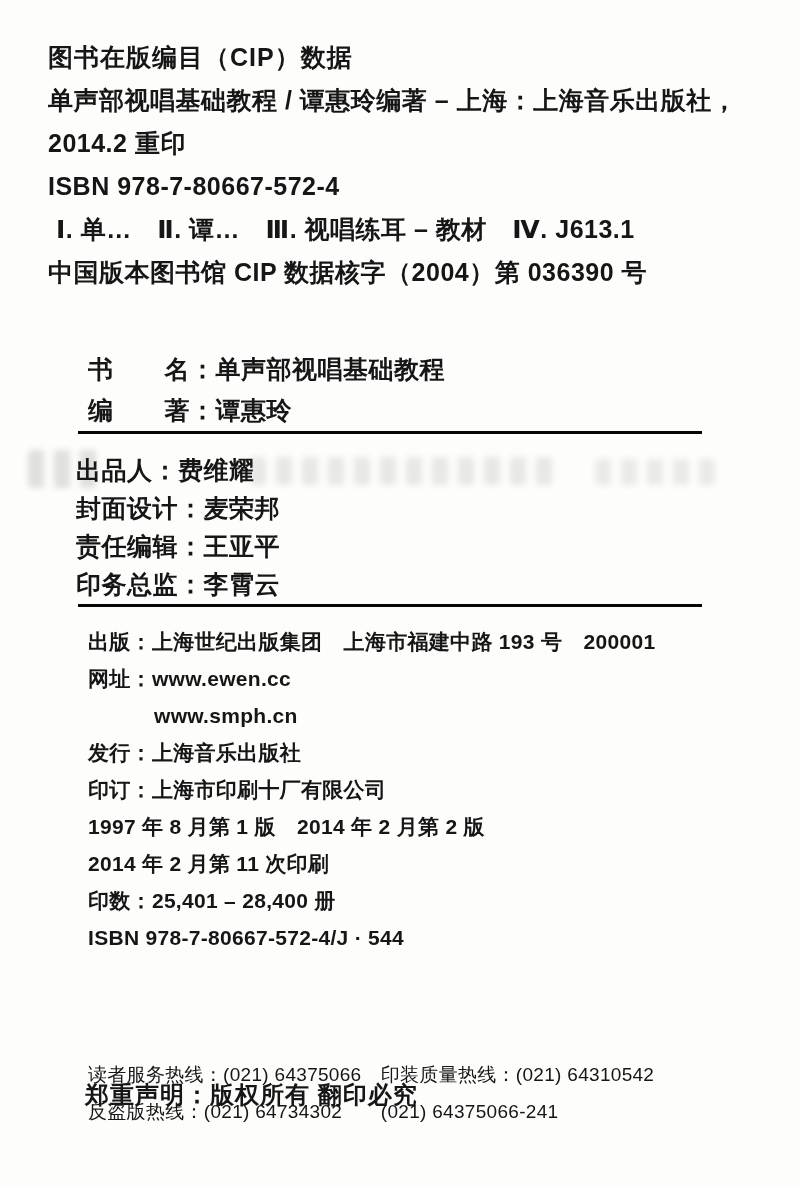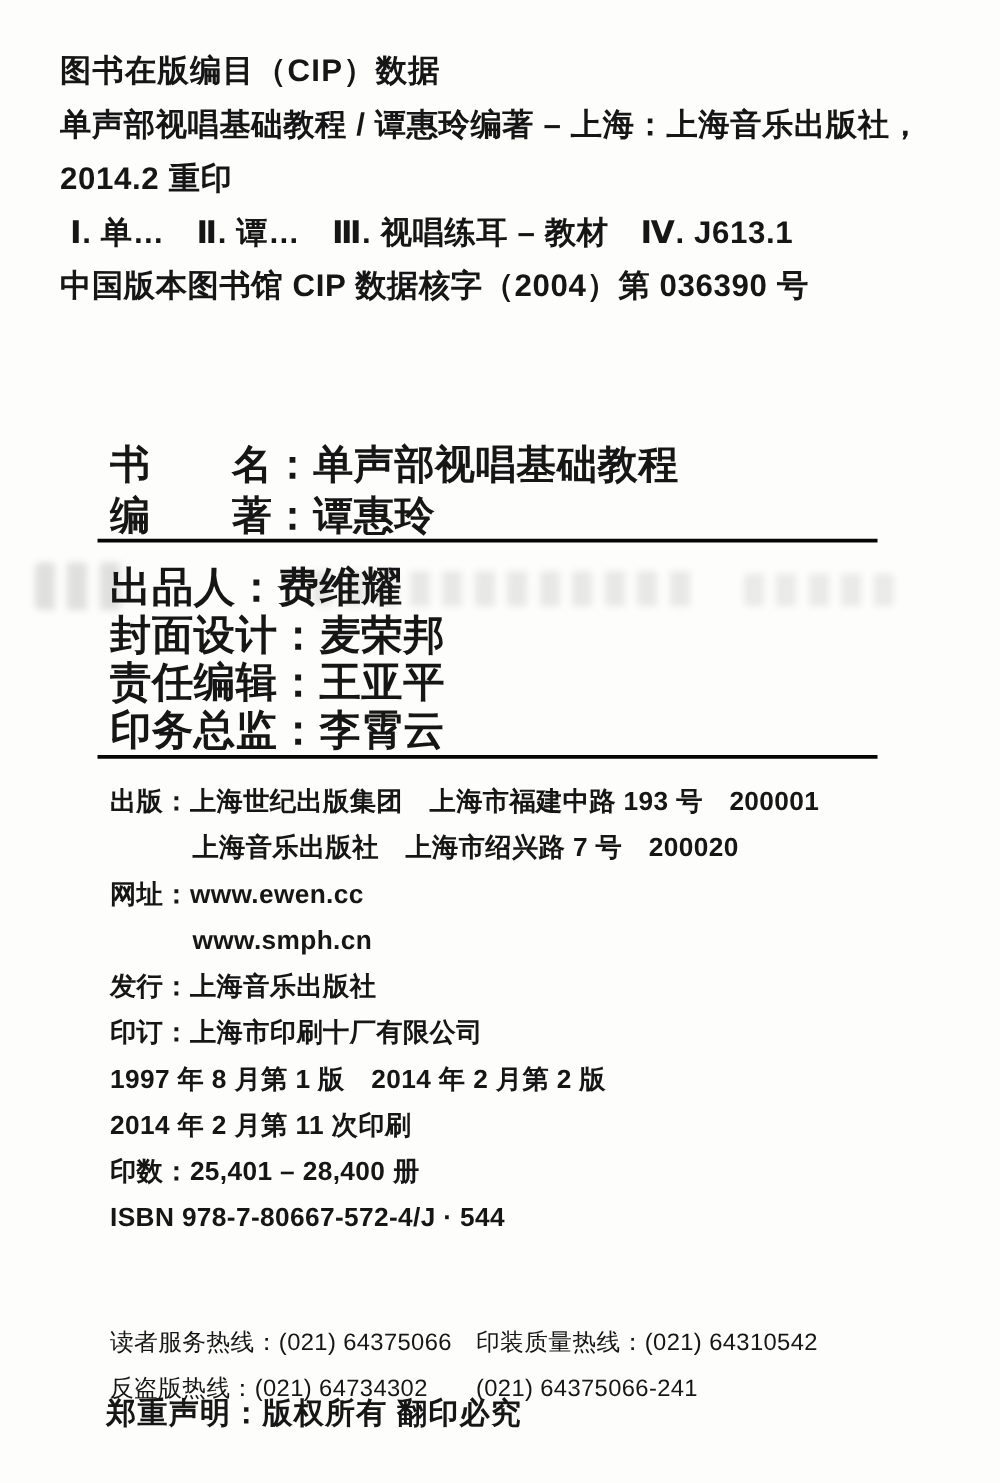--- a/index.html
+++ b/index.html
@@ -16,46 +16,46 @@
   .cip{
     position:absolute;top:36px;left:48px;right:30px;
     font-size:25px;line-height:43px;font-weight:600;
     letter-spacing:0.5px;
   }
   .cip .heading{font-weight:700;letter-spacing:1px;}
   .cip .cip-indent{padding-left:8px;}
   
   .titles{
     position:absolute;top:351px;left:88px;
-    font-size:32px;line-height:41px;font-weight:600;letter-spacing:0.5px;
+    font-size:25px;line-height:41px;font-weight:600;letter-spacing:0.5px;font-family:Liberation Mono, monospace;
   }
   
   .rule{position:absolute;left:78px;width:624px;height:3px;background:#060606;}
   .rule-1{top:431px;}
   .rule-2{top:604px;}
   
   .staff{
-    position:absolute;top:451px;left:88px;
-    font-size:33px;line-height:38px;font-weight:600;letter-spacing:0.5px;
+    position:absolute;top:451px;left:76px;
+    font-size:25px;line-height:38px;font-weight:600;letter-spacing:0.5px;
   }
   .staff .bold-name{font-weight:700;}
   
   .publish{
     position:absolute;top:623px;left:88px;right:20px;
     font-size:21px;line-height:37px;font-weight:600;letter-spacing:0.3px;
   }
   .publish .cont{padding-left:66px;}
   
   .hotlines{
     position:absolute;top:1056px;left:88px;right:20px;
     font-size:19px;line-height:37px;font-weight:400;letter-spacing:0.3px;
   }
   
   .statement{
-    position:absolute;top:1116px;left:85px;
+    position:absolute;top:1080px;left:85px;
     font-size:24px;line-height:30px;font-weight:700;letter-spacing:1px;
   }
   
   .smudge{
     position:absolute;
     background:repeating-linear-gradient(90deg, rgba(60,60,60,0.55) 0 16px, rgba(0,0,0,0) 16px 26px);
     filter:blur(3px);
     opacity:0.28;
     border-radius:4px;
   }
@@ -65,20 +65,21 @@
 </style>
 </head>
 <body>
 
 <div class="page">
 
   <div class="cip">
     <div class="heading"><span>图书在版编目（CIP）数据</span></div>
     <div>单声部视唱基础教程 / 谭惠玲编著 – 上海：上海音乐出版社，</div>
     <div>2014.2 重印</div>
+    <div>ISBN 978-7-80667-572-4</div>
     <div class="cip-indent">Ⅰ. 单…　Ⅱ. 谭…　Ⅲ. 视唱练耳 – 教材　Ⅳ. J613.1</div>
     <div>中国版本图书馆 CIP 数据核字（2004）第 036390 号</div>
   </div>
 
   <div class="titles">
     <div>
       <span>书　　名：</span><span>单声部视唱基础教程</span>
     </div>
     <div>
       <span>编　　著：</span><span>谭惠玲</span>
@@ -105,23 +106,20 @@
       <span>印务总监：</span><span>李霄云</span>
     </div>
   </div>
 
   <div class="rule rule-2"></div>
 
   <div class="publish">
     <div>
       <span>出版：</span><span>上海世纪出版集团　上海市福建中路 193 号　200001</span>
     </div>
-    <div class="cont">
-      <span>上海音乐出版社　上海市绍兴路 7 号　200020</span>
-    </div>
     <div>
       <span>网址：</span><span>www.ewen.cc</span>
     </div>
     <div class="cont">
       <span>www.smph.cn</span>
     </div>
     <div>
       <span>发行：</span><span>上海音乐出版社</span>
     </div>
     <div>

